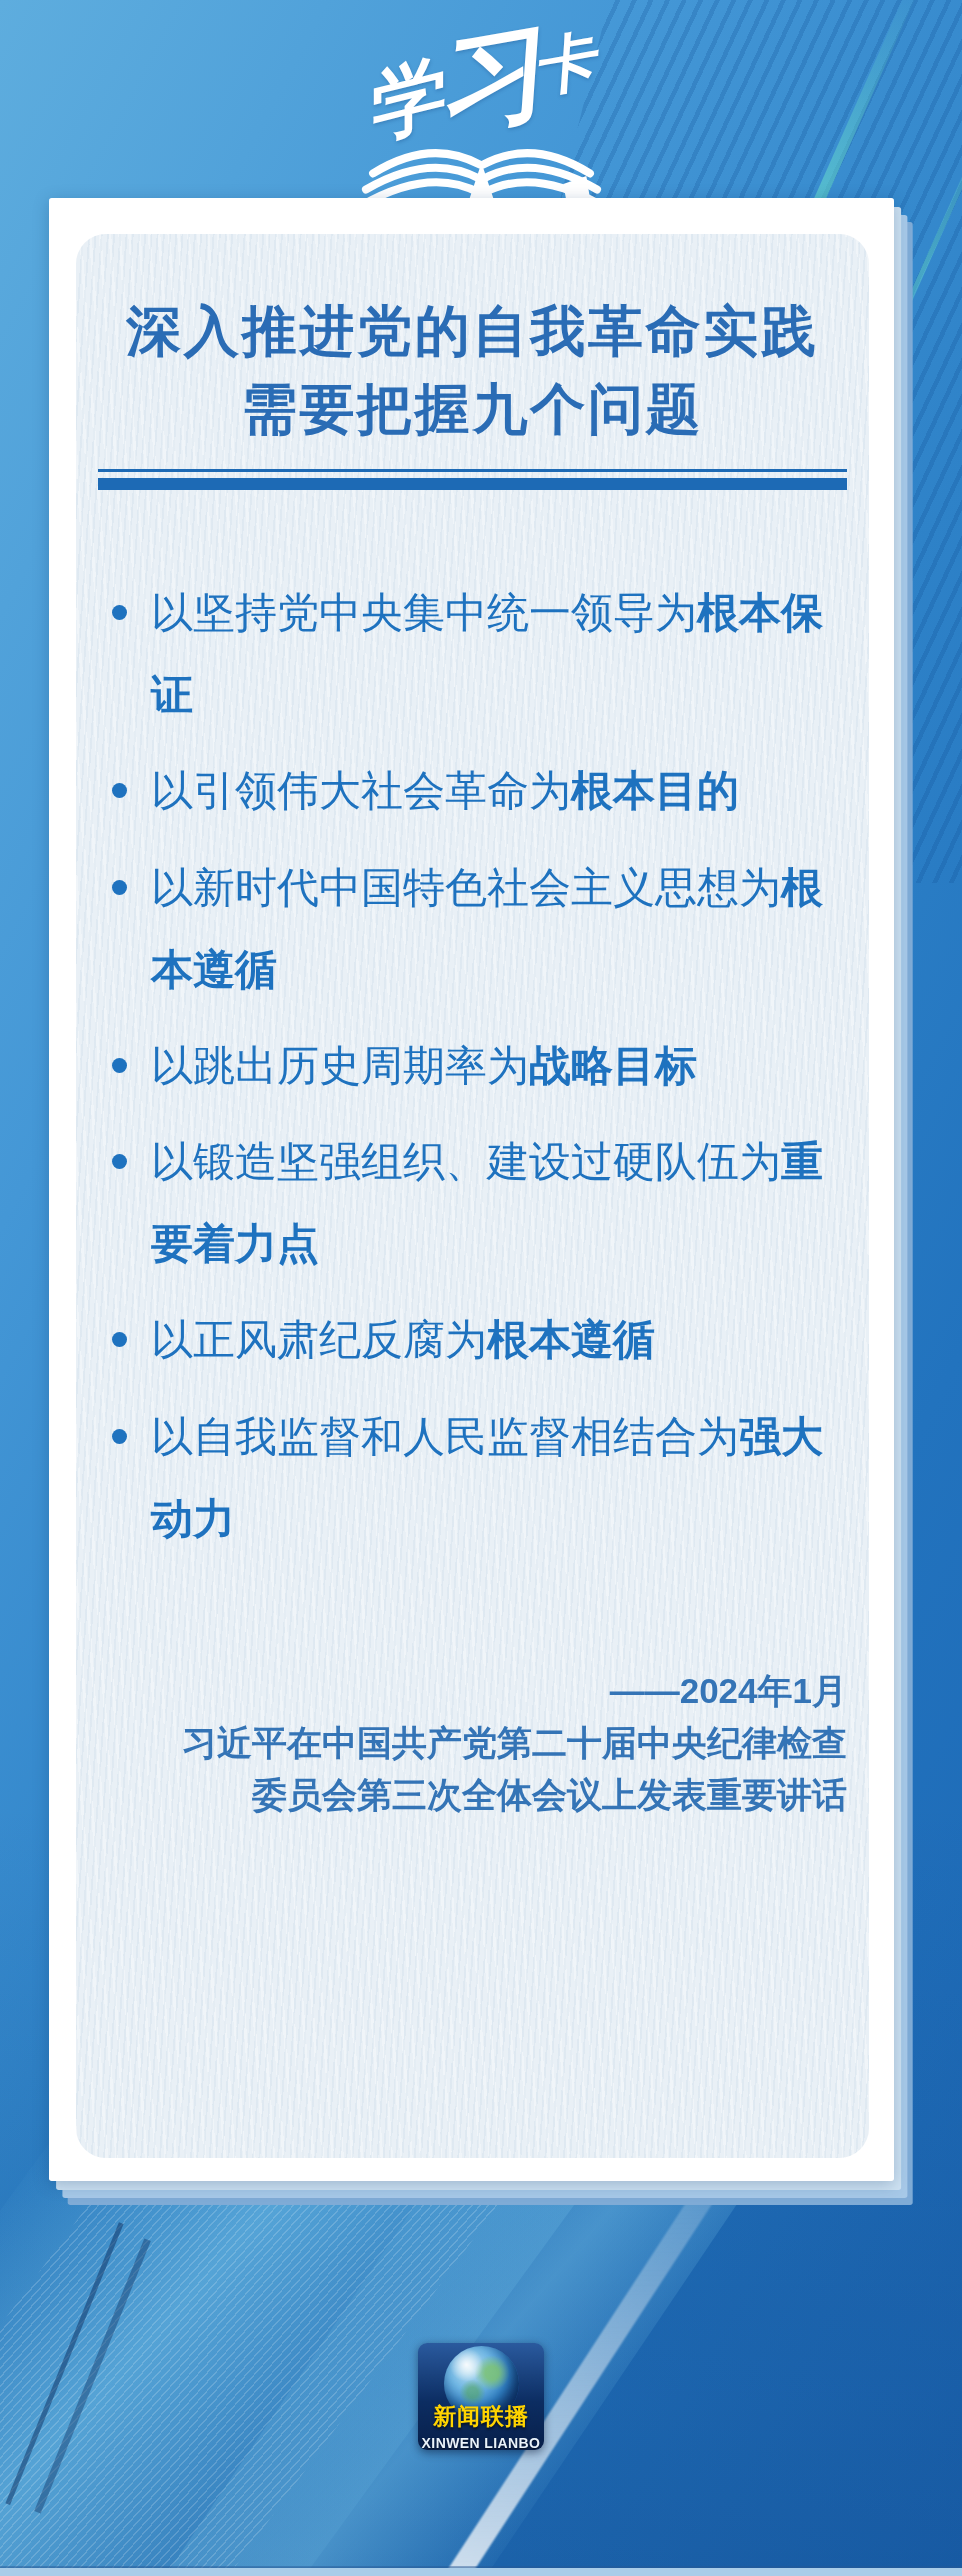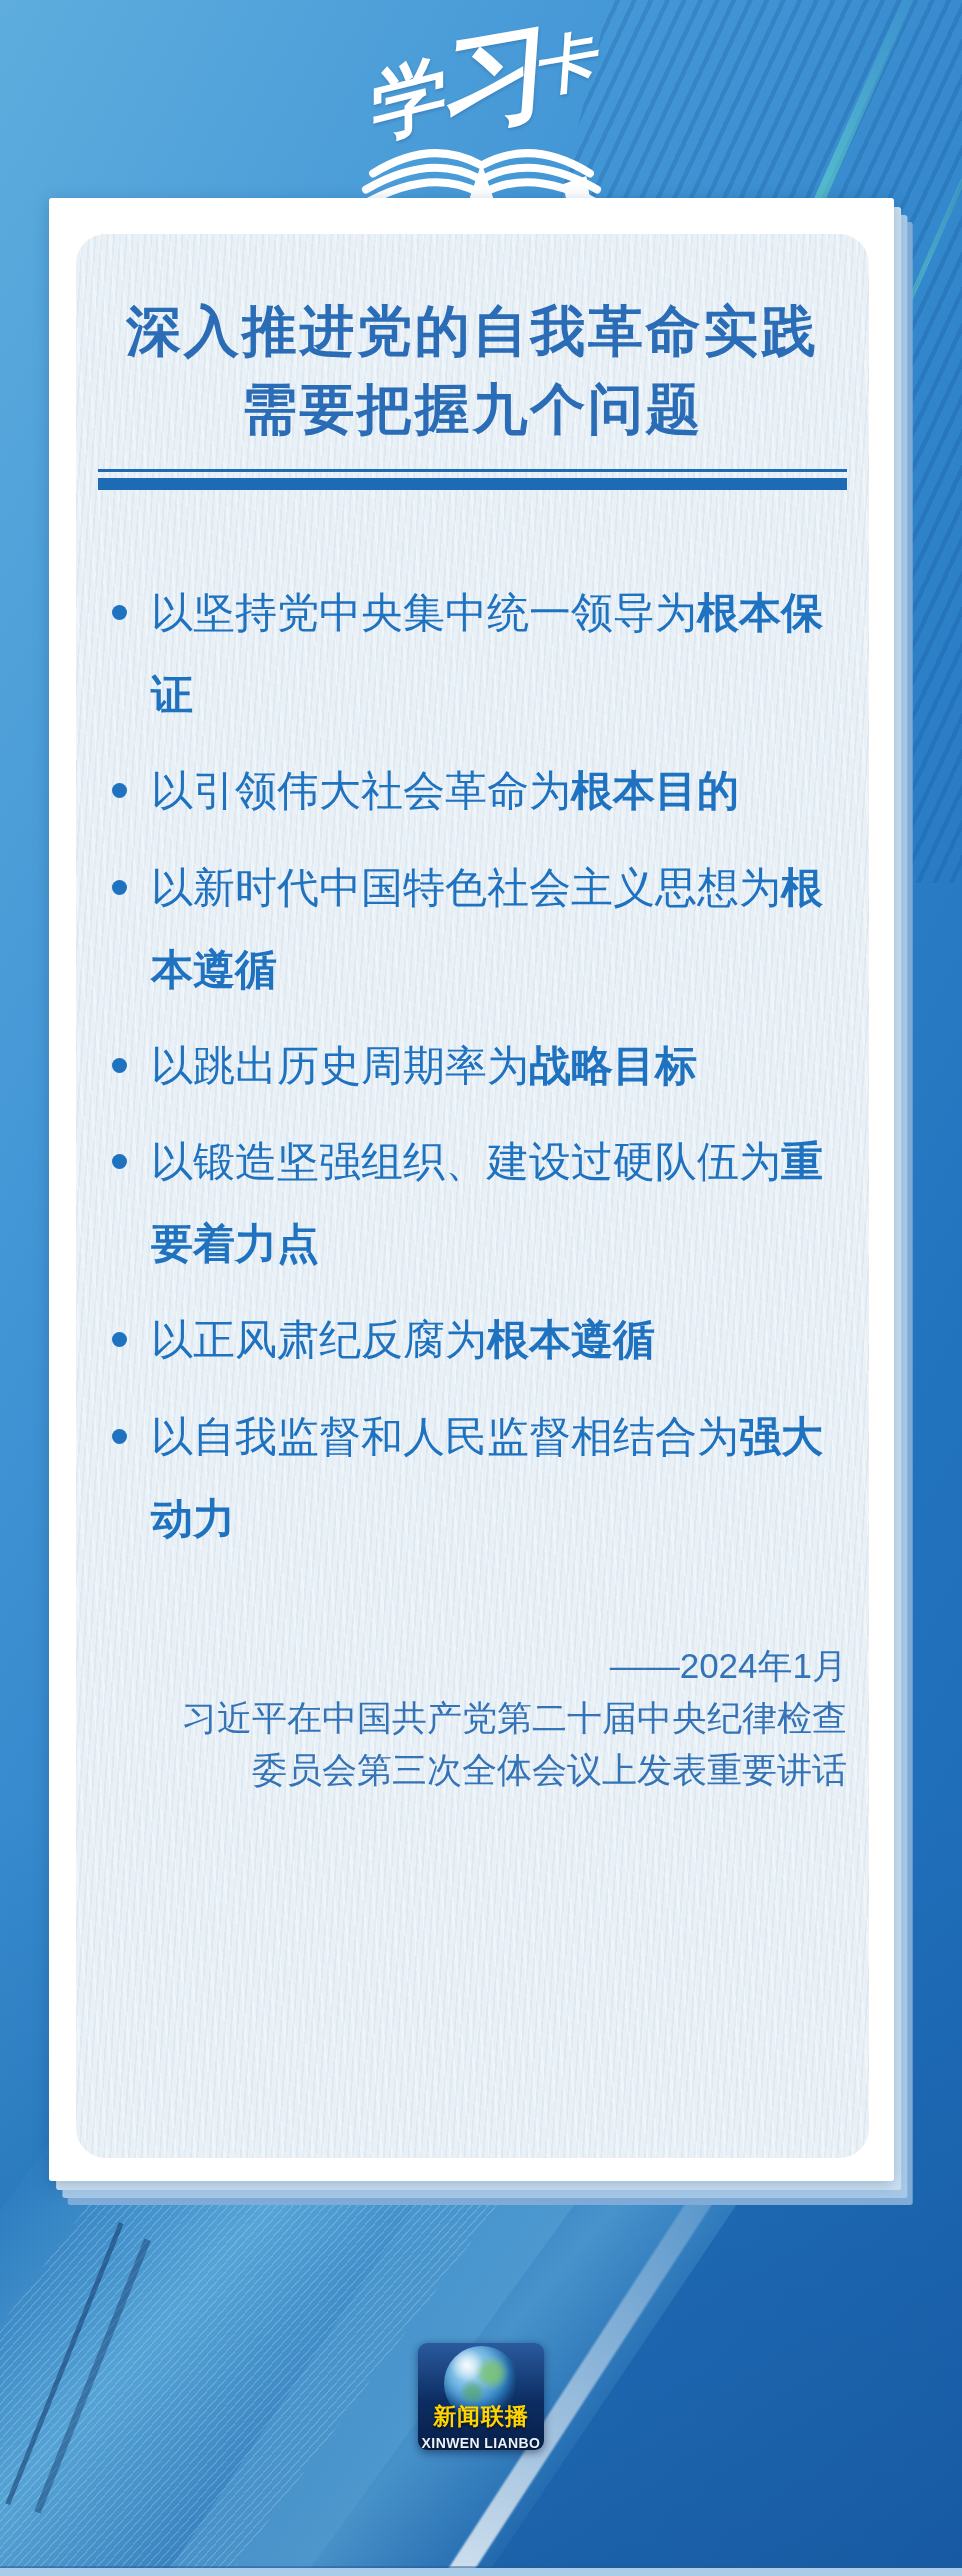--- a/index.html
+++ b/index.html
@@ -67,21 +67,21 @@
   .divider .thin{height:3.6px;background:#1d6ab5;}
   .divider .thick{height:11.6px;background:#1d6ab5;margin-top:6.2px;}
 
   .points{list-style:none;margin:82px 0 0 0;padding:0;color:#1e72bf;font-size:42px;line-height:82px;}
   .points li{position:relative;padding-left:53px;margin-bottom:14.3px;}
   .points li .dot{
     position:absolute;left:14.3px;top:33px;width:15px;height:15px;border-radius:50%;background:#1e72bf;
   }
   .points .bold-part{font-weight:bold;}
 
-  .attribution{margin-top:80px;padding-right:0;text-align:right;color:#3474b6;font-size:35px;line-height:52px;font-weight:400;}
+  .attribution{margin-top:105px;padding-right:0;text-align:right;color:#3474b6;font-size:35px;line-height:52px;font-weight:700;}
 
   
   .badge{
     position:absolute;top:2343px;left:50%;transform:translateX(-50%);
     width:126px;height:107px;border-radius:9px;overflow:hidden;text-align:center;
     background:linear-gradient(180deg,#2a5a9e 0%,#0c2d62 55%,#081f4a 100%);
     box-shadow:0 2.7px 9px rgba(0,10,40,0.45);
   }
   .globe{
     width:75px;height:75px;margin:2.7px auto 0;border-radius:50%;

